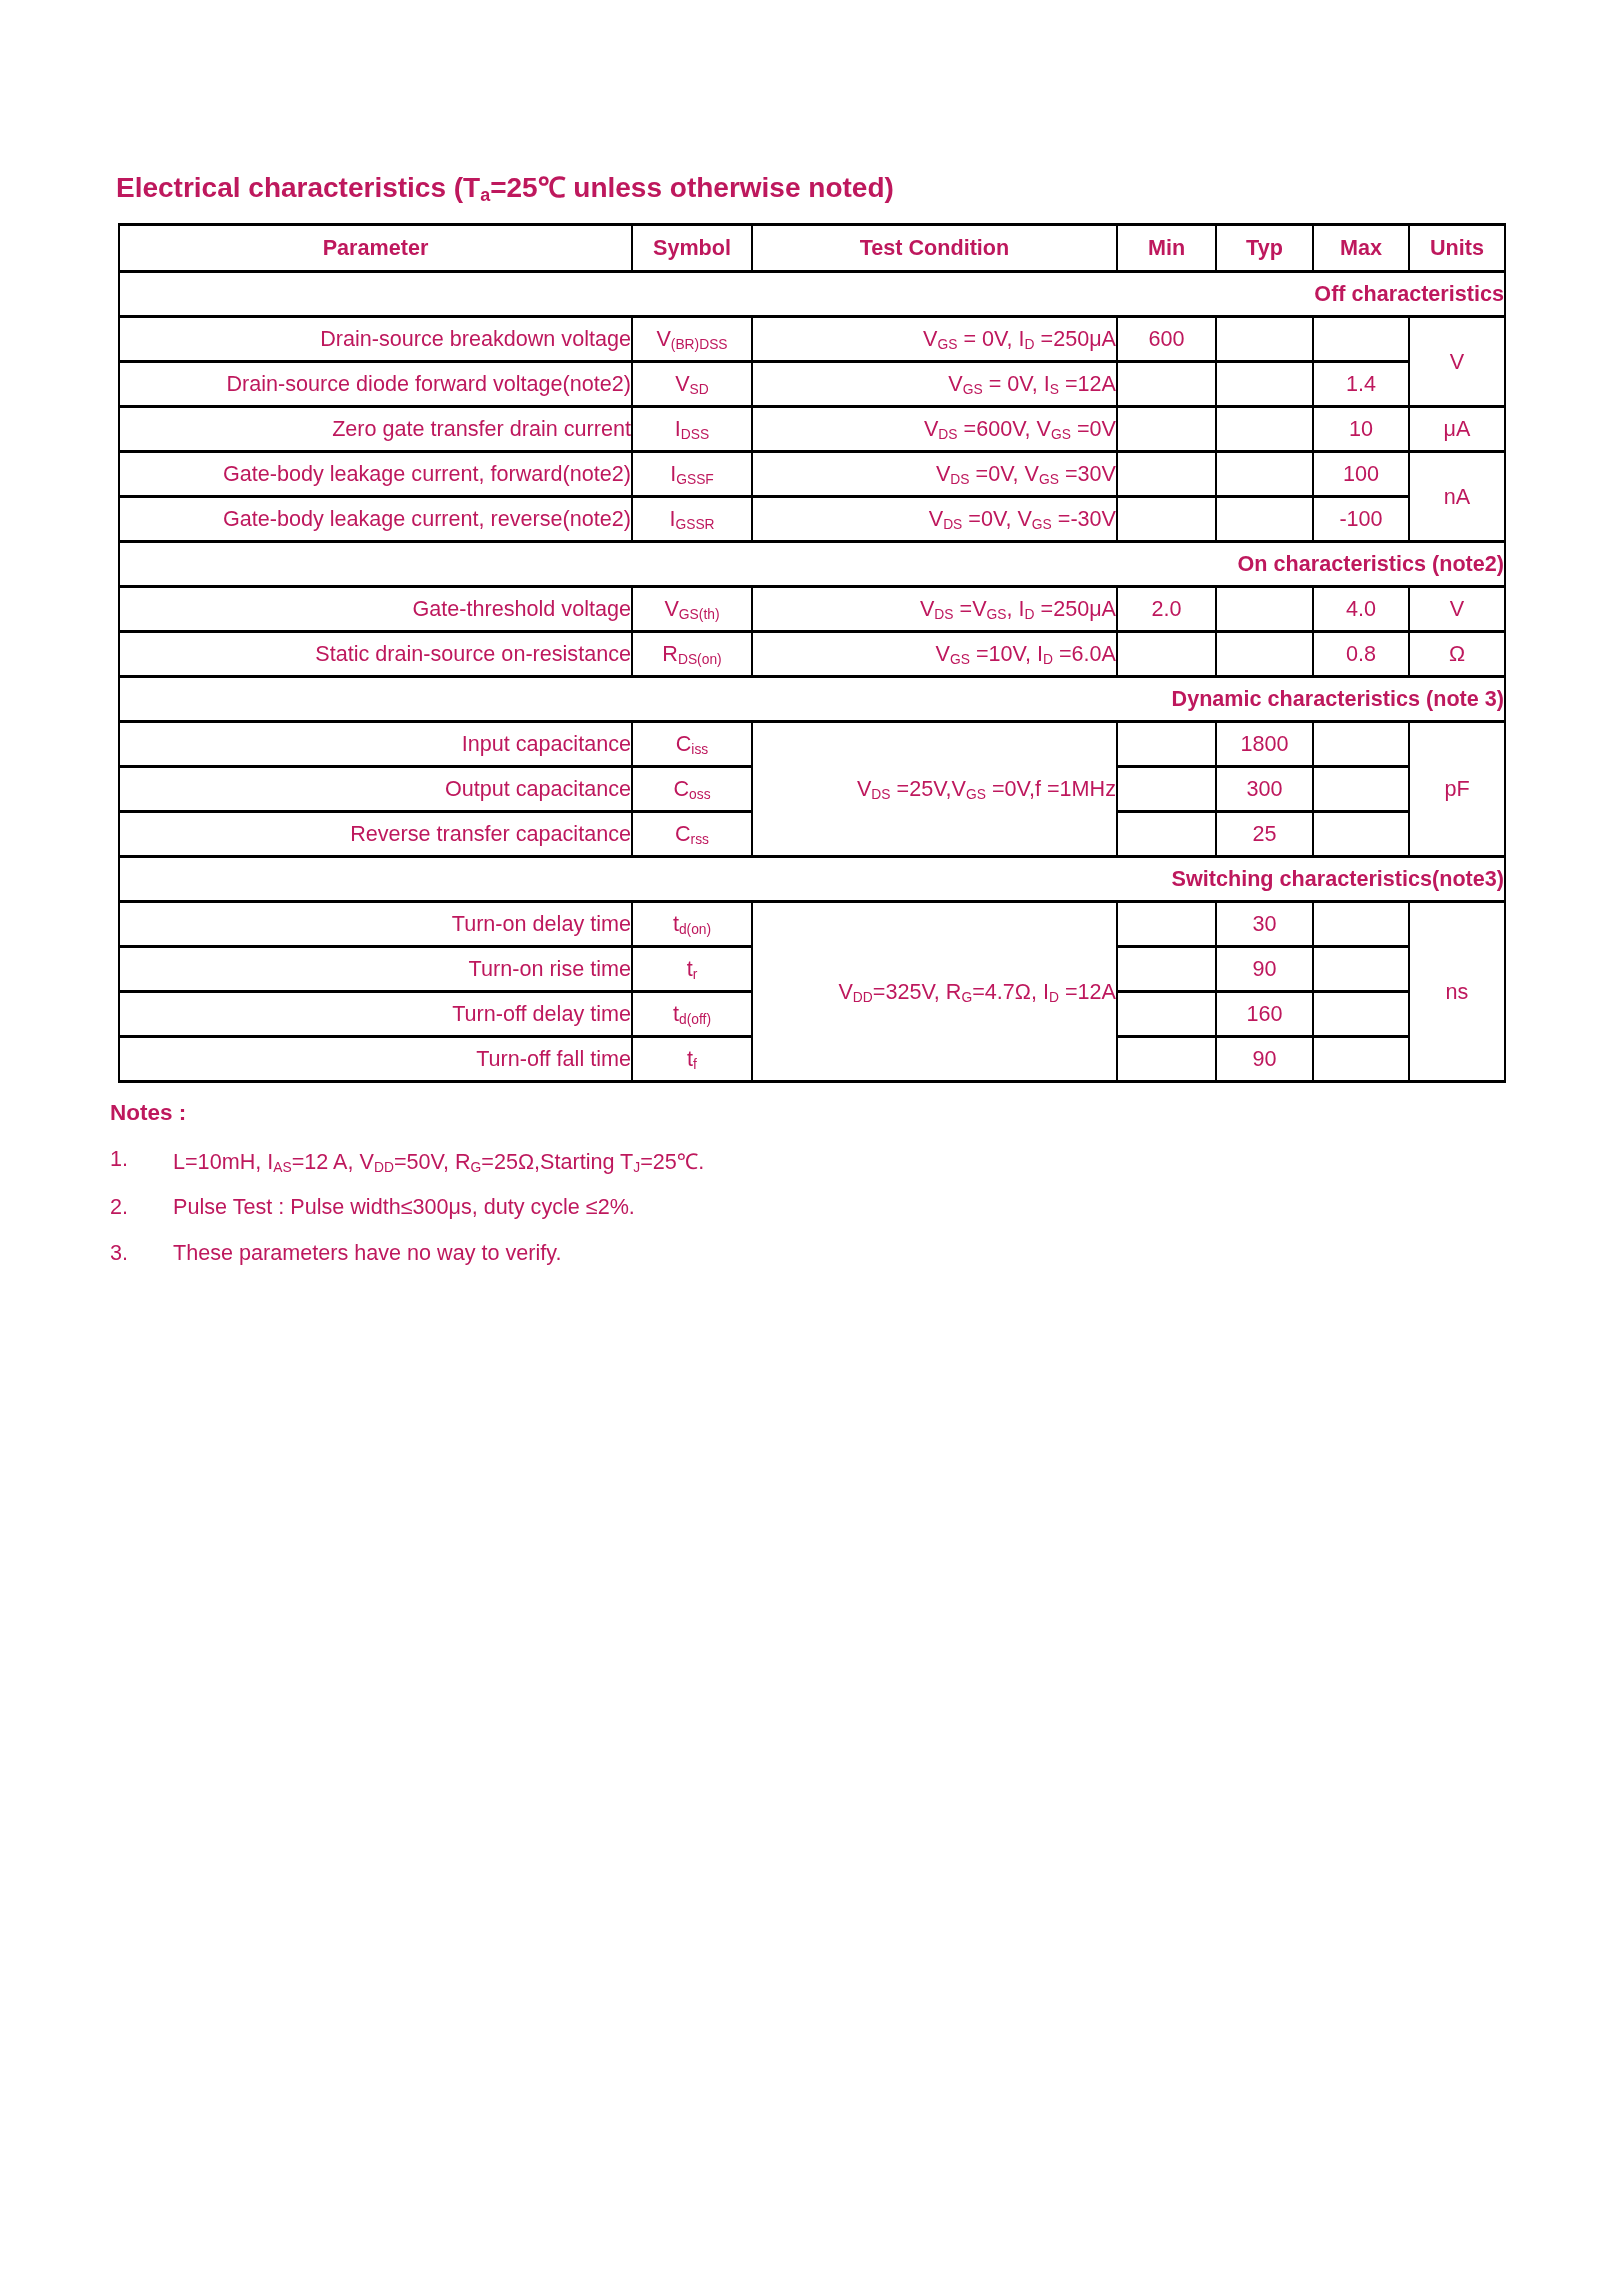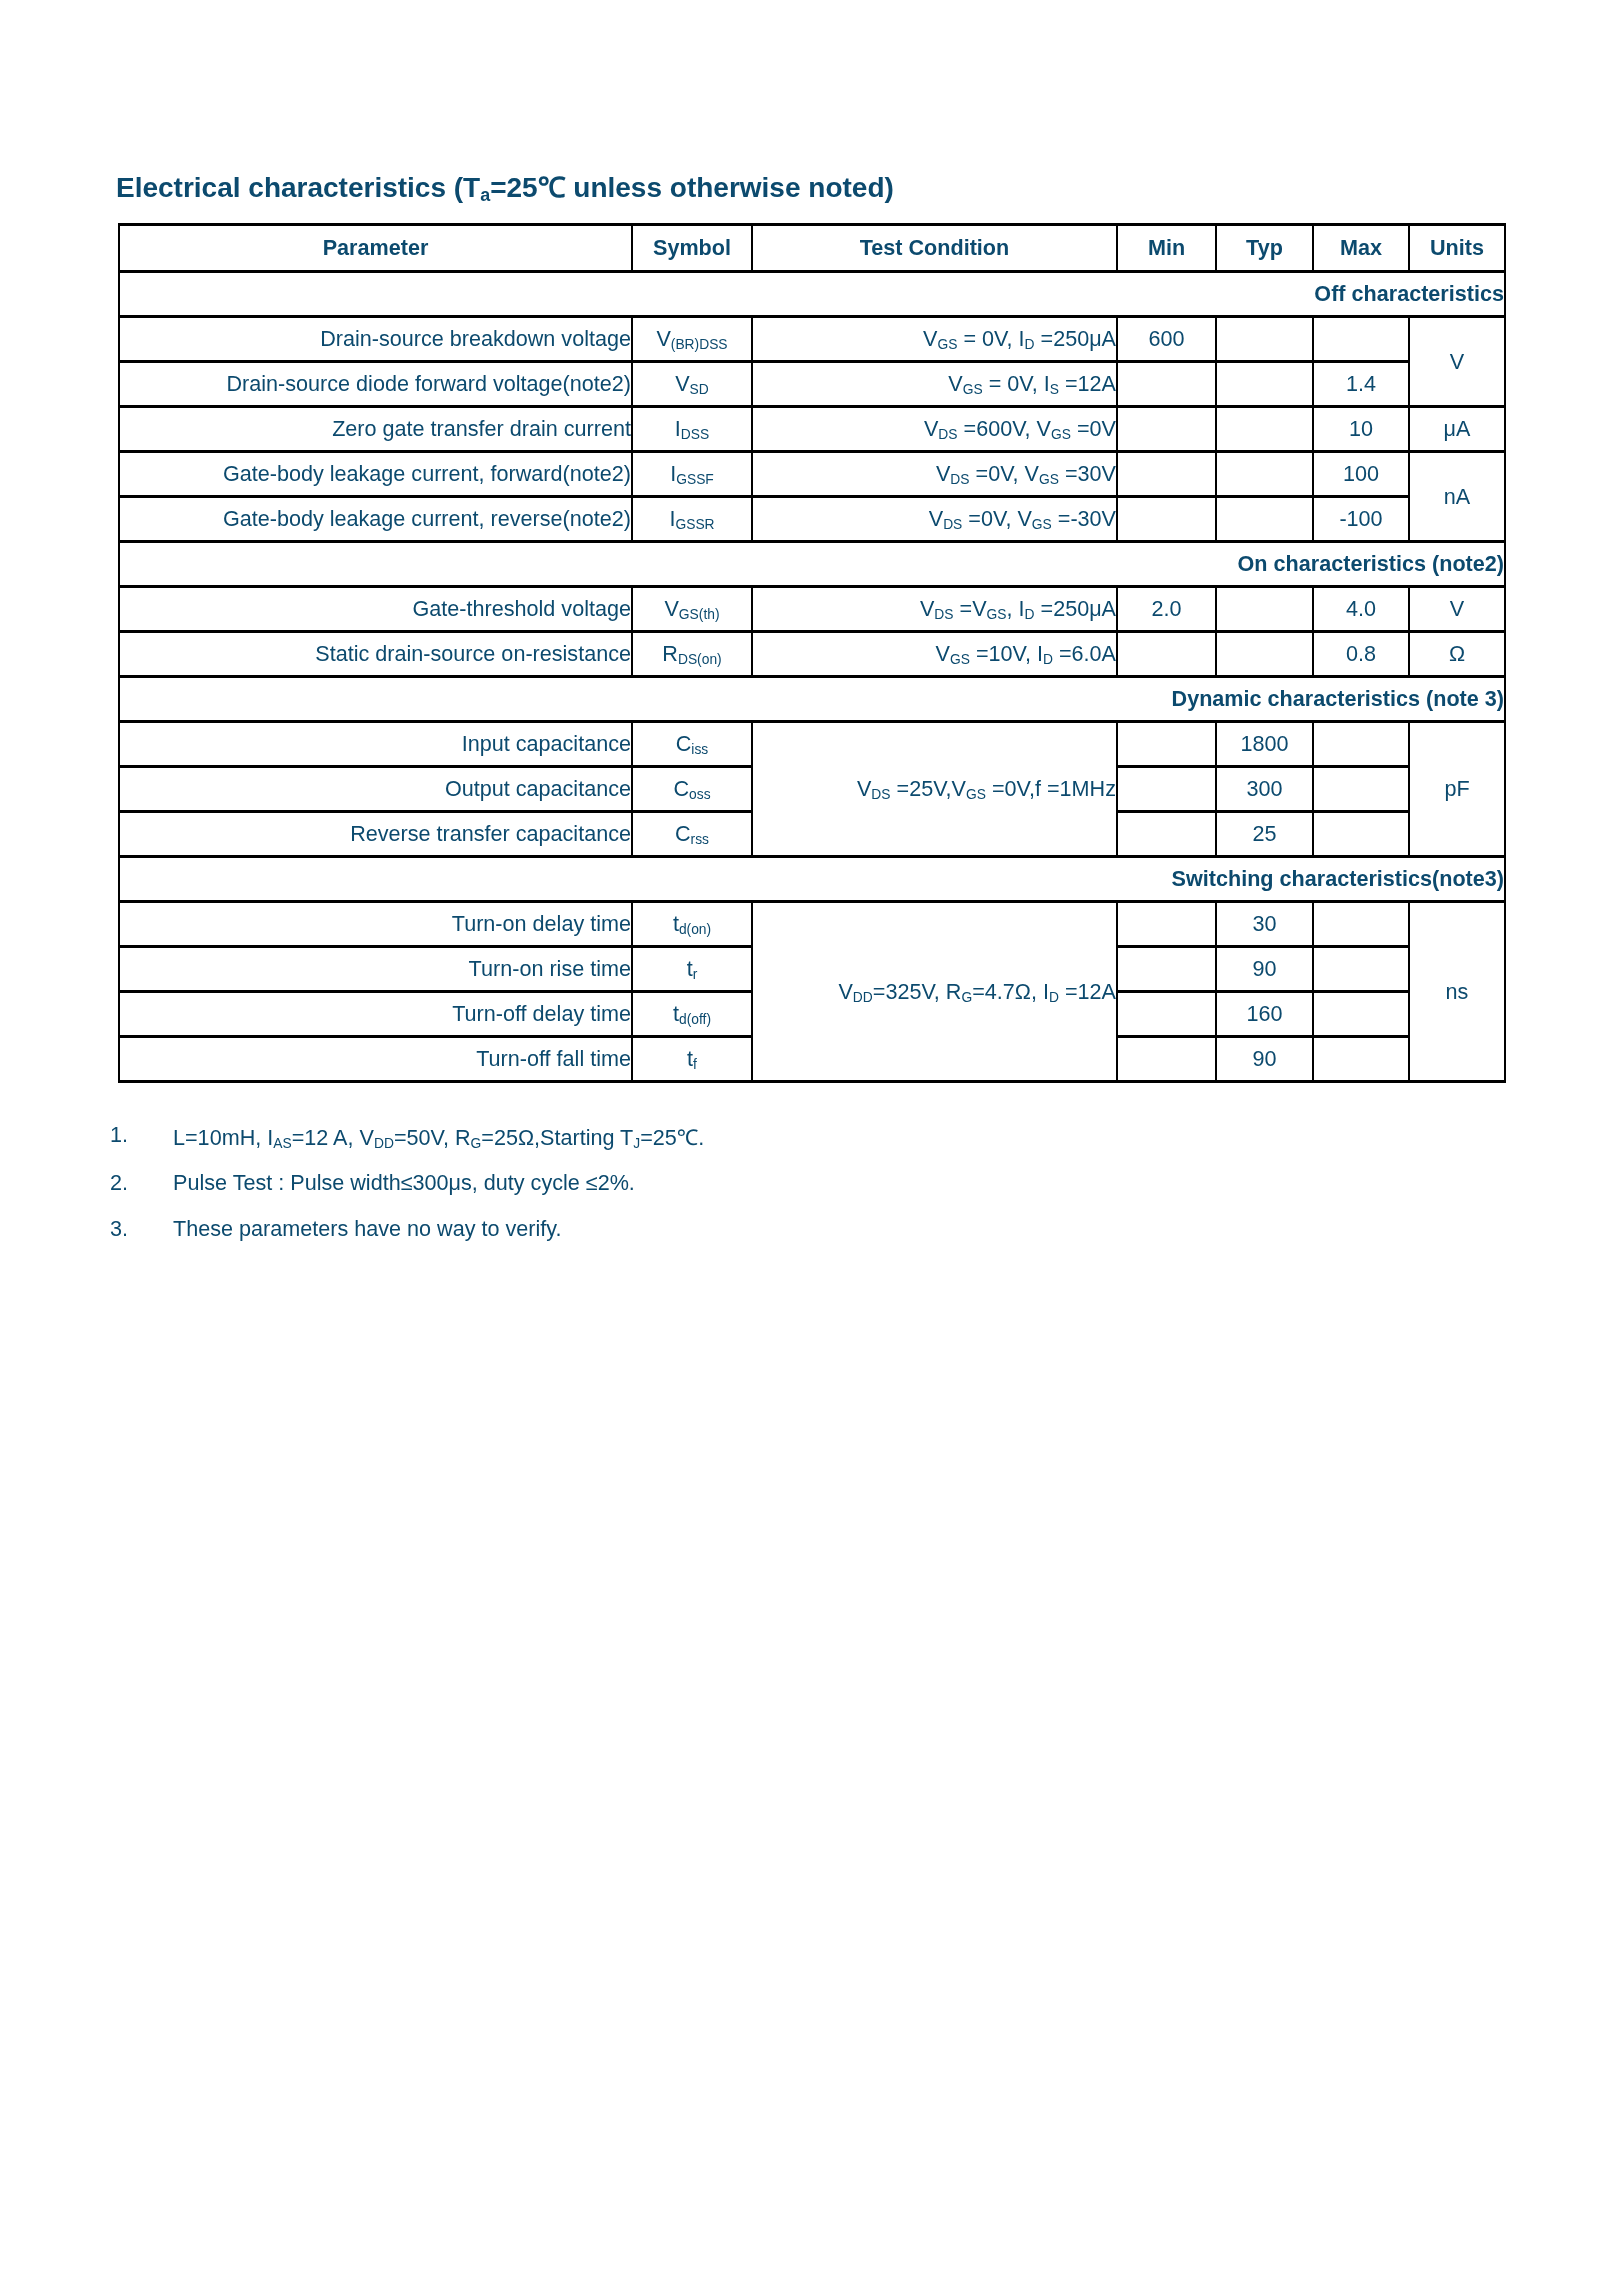--- a/index.html
+++ b/index.html
@@ -1,19 +1,19 @@
 <!DOCTYPE html>
 <html><head>
 <meta charset="utf-8">
 <style>
   * { margin:0; padding:0; box-sizing:border-box; }
   html,body { background:#ffffff; }
   .page {
     position:relative; width:1621px; height:1911px; background:#ffffff;
-    color:#0c4a6e; font-family:"Liberation Sans", sans-serif; overflow:hidden;
+    color:#be185d; font-family:"Liberation Sans", sans-serif; overflow:hidden;
   }
   .title {
     position:absolute; left:116px; top:167px;
     font-size:28px; font-weight:bold; white-space:nowrap;
   }
   sub { font-size:0.64em; vertical-align:-0.22em; line-height:0; }
   .ec-table {
     position:absolute; left:118px; top:223px; width:1385px;
     border-collapse:collapse; table-layout:fixed;padding-left:40px;
   }
@@ -191,20 +191,21 @@
           <td class="param-cell">Turn-off fall time</td>
           <td>t<sub>f</sub></td>
           <td></td>
           <td>90</td>
           <td></td>
         </tr>
       </tbody>
   </table>
 
   <div class="notes">
+    <div class="notes-heading">Notes :</div>
     <div class="note-item">
       <span class="note-num">1.</span>
       <span class="note-text">L=10mH, I<sub>AS</sub>=12 A, V<sub>DD</sub>=50V, R<sub>G</sub>=25Ω,Starting T<sub>J</sub>=25℃.</span>
     </div>
     <div class="note-item">
       <span class="note-num">2.</span>
       <span class="note-text">Pulse Test : Pulse width≤300μs, duty cycle ≤2%.</span>
     </div>
     <div class="note-item">
       <span class="note-num">3.</span>

